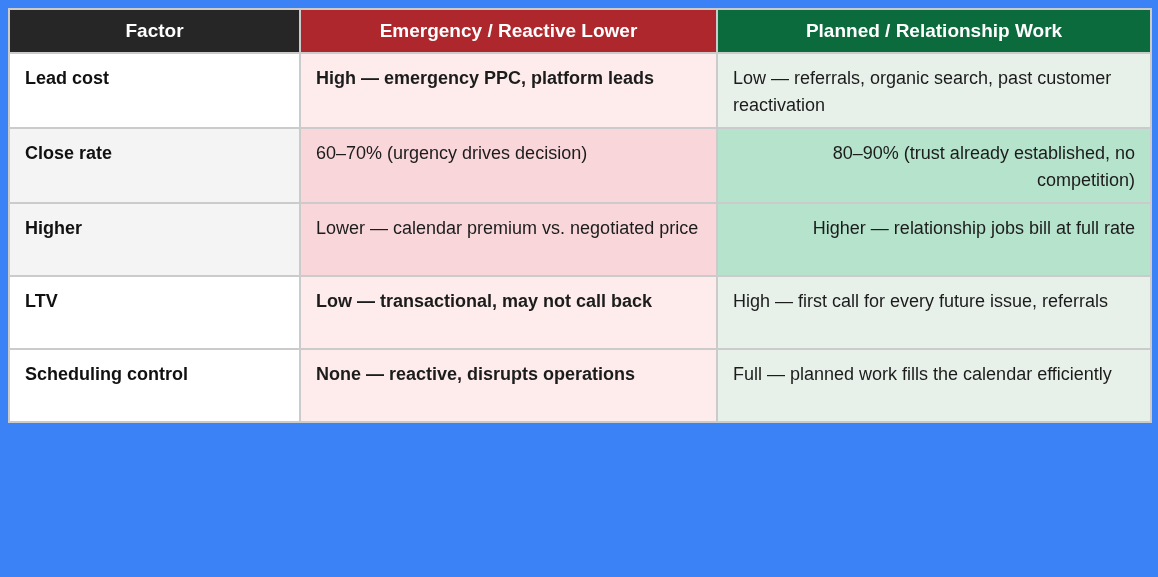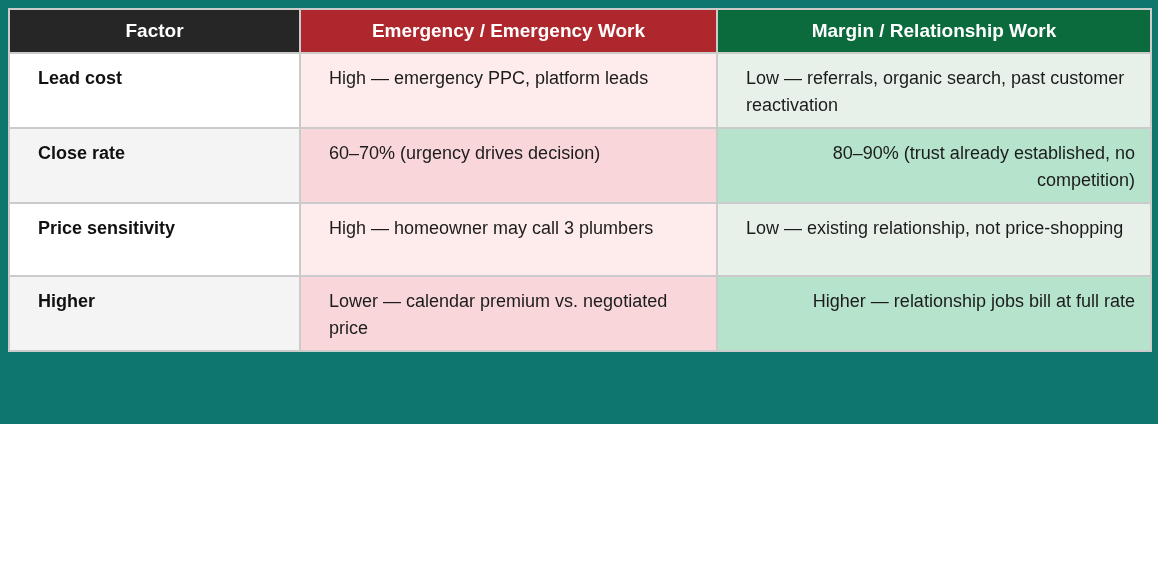--- a/index.html
+++ b/index.html
@@ -3,22 +3,22 @@
 <meta charset="utf-8">
 <style>
   html, body {
     margin: 0;
     padding: 0;
     background: #ffffff;
     font-family: "Liberation Sans", sans-serif;
   }
   .canvas {
     width: 1158px;
-    height: 424px;
-    background: #0f766e;
+    height: 577px;
+    background: #3b82f6;
     box-sizing: border-box;
     padding: 8px;
   }
   table.compare {
     border-collapse: collapse;
     table-layout: fixed;
     width: 1142px;
   }
   table.compare th,
   table.compare td {
@@ -34,71 +34,76 @@
     text-align: center;
     vertical-align: middle;
     padding: 0 8px;
   }
   th.h-factor   { background: #262626; }
   th.h-emerg    { background: #ae272c; }
   th.h-planned  { background: #0b6b3c; }
   td {
     vertical-align: top;
     text-align: left;
-    padding: 11px 15px 8px 28px;
+    padding: 11px 15px 8px 15px;
     font-size: 18px;
     line-height: 27px;
     color: #1c1c1c;
   }
   td.factor {
     font-weight: bold;
     color: #111111;
   }
   
   tr.row-light td.factor  { background: #ffffff; }
-  tr.row-light td.emerg   { background: #fdeceb; }
+  tr.row-light td.emerg   { background: #fdeceb; font-weight: bold; }
   tr.row-light td.planned { background: #e7f1ea; margin-left: 48px; }
   
   tr.row-dark td.factor   { background: #f4f4f4; }
   tr.row-dark td.emerg    { background: #f8d6d9; margin-top: 20px; }
   tr.row-dark td.planned  { background: #b5e3cb; text-align: right; }
 </style>
 </head>
 <body>
 
 <div class="canvas">
   <table class="compare">
     <colgroup>
       <col style="width:291px">
       <col style="width:417px">
       <col style="width:434px">
     </colgroup>
     <thead>
       <tr>
         <th class="h-factor">Factor</th>
-        <th class="h-emerg">Emergency / Emergency Work</th>
-        <th class="h-planned">Margin / Relationship Work</th>
+        <th class="h-emerg">Emergency / Reactive Lower</th>
+        <th class="h-planned">Planned / Relationship Work</th>
       </tr>
     </thead>
     <tbody>
       <tr class="row-light">
         <td class="factor">Lead cost</td>
         <td class="emerg">High — emergency PPC, platform leads</td>
         <td class="planned">Low — referrals, organic search, past customer reactivation</td>
       </tr>
       <tr class="row-dark">
         <td class="factor">Close rate</td>
         <td class="emerg">60–70% (urgency drives decision)</td>
         <td class="planned">80–90% (trust already established, no competition)</td>
       </tr>
-      <tr class="row-light">
-        <td class="factor">Price sensitivity</td>
-        <td class="emerg">High — homeowner may call 3 plumbers</td>
-        <td class="planned">Low — existing relationship, not price-shopping</td>
-      </tr>
       <tr class="row-dark">
         <td class="factor">Higher</td>
         <td class="emerg">Lower — calendar premium vs. negotiated price</td>
         <td class="planned">Higher — relationship jobs bill at full rate</td>
+      </tr>
+      <tr class="row-light">
+        <td class="factor">LTV</td>
+        <td class="emerg">Low — transactional, may not call back</td>
+        <td class="planned">High — first call for every future issue, referrals</td>
+      </tr>
+      <tr class="row-light">
+        <td class="factor">Scheduling control</td>
+        <td class="emerg">None — reactive, disrupts operations</td>
+        <td class="planned">Full — planned work fills the calendar efficiently</td>
       </tr>
     </tbody>
   </table>
 </div>
 
 </body></html>

